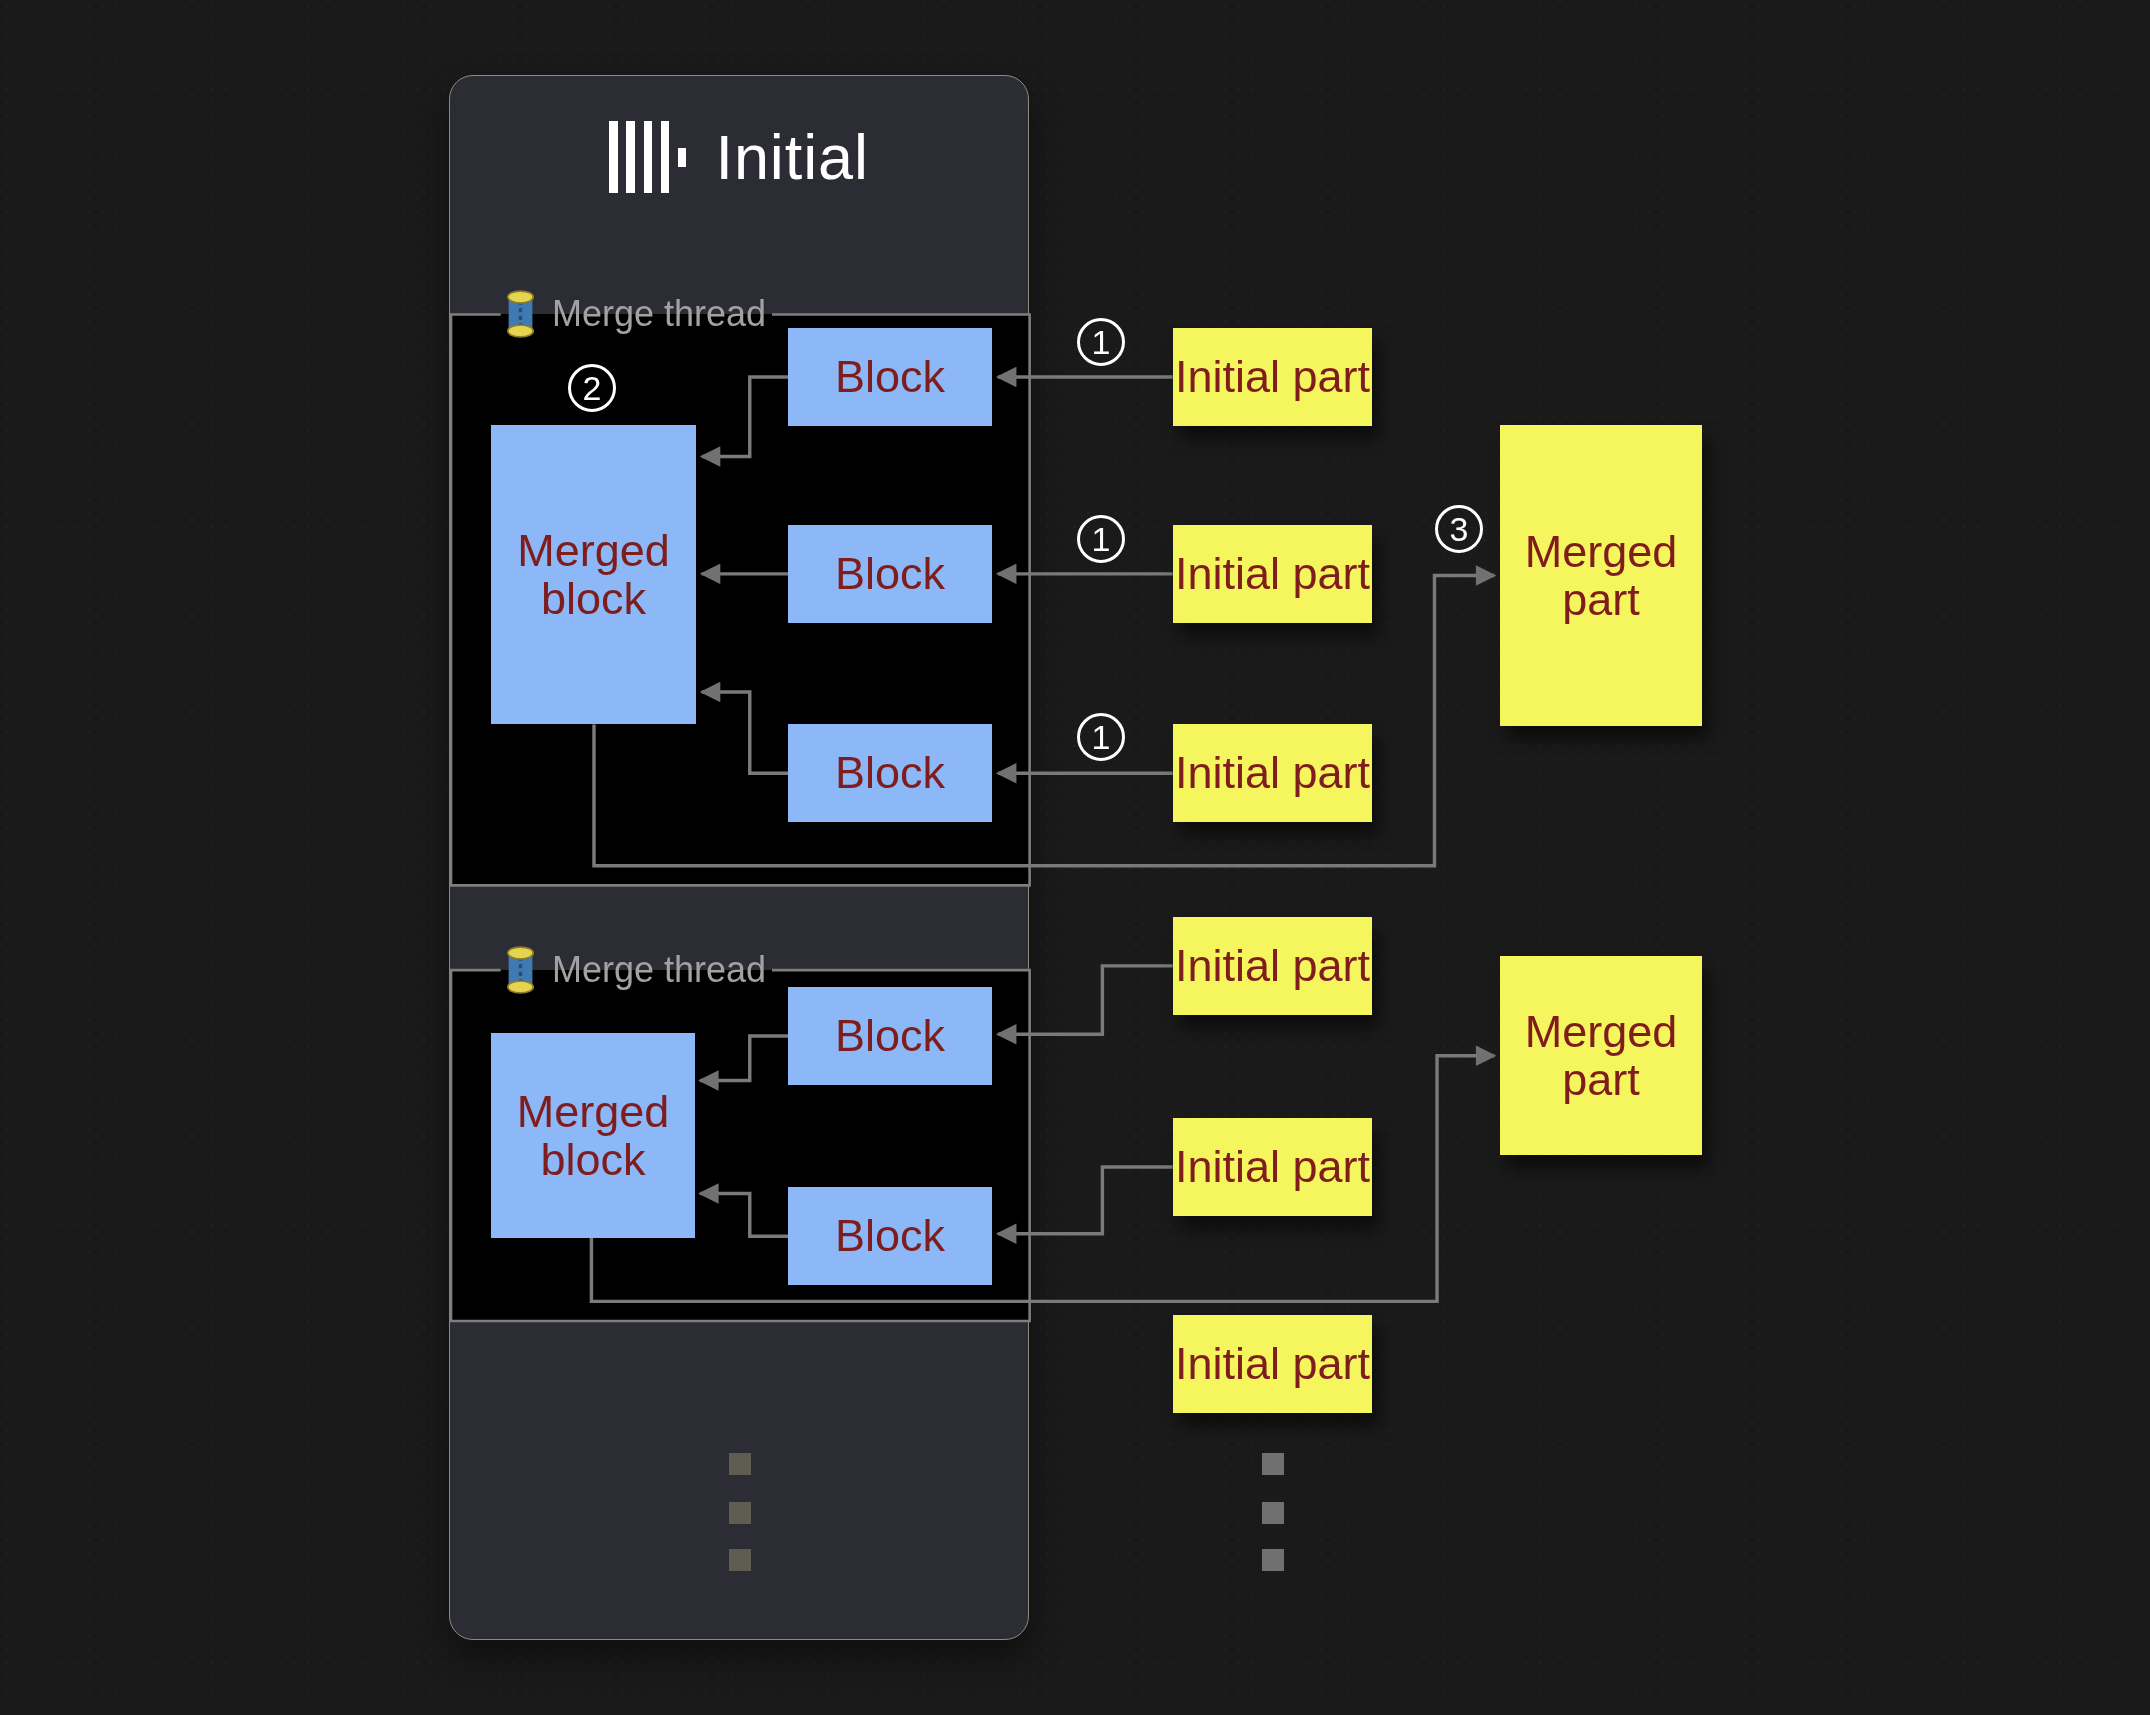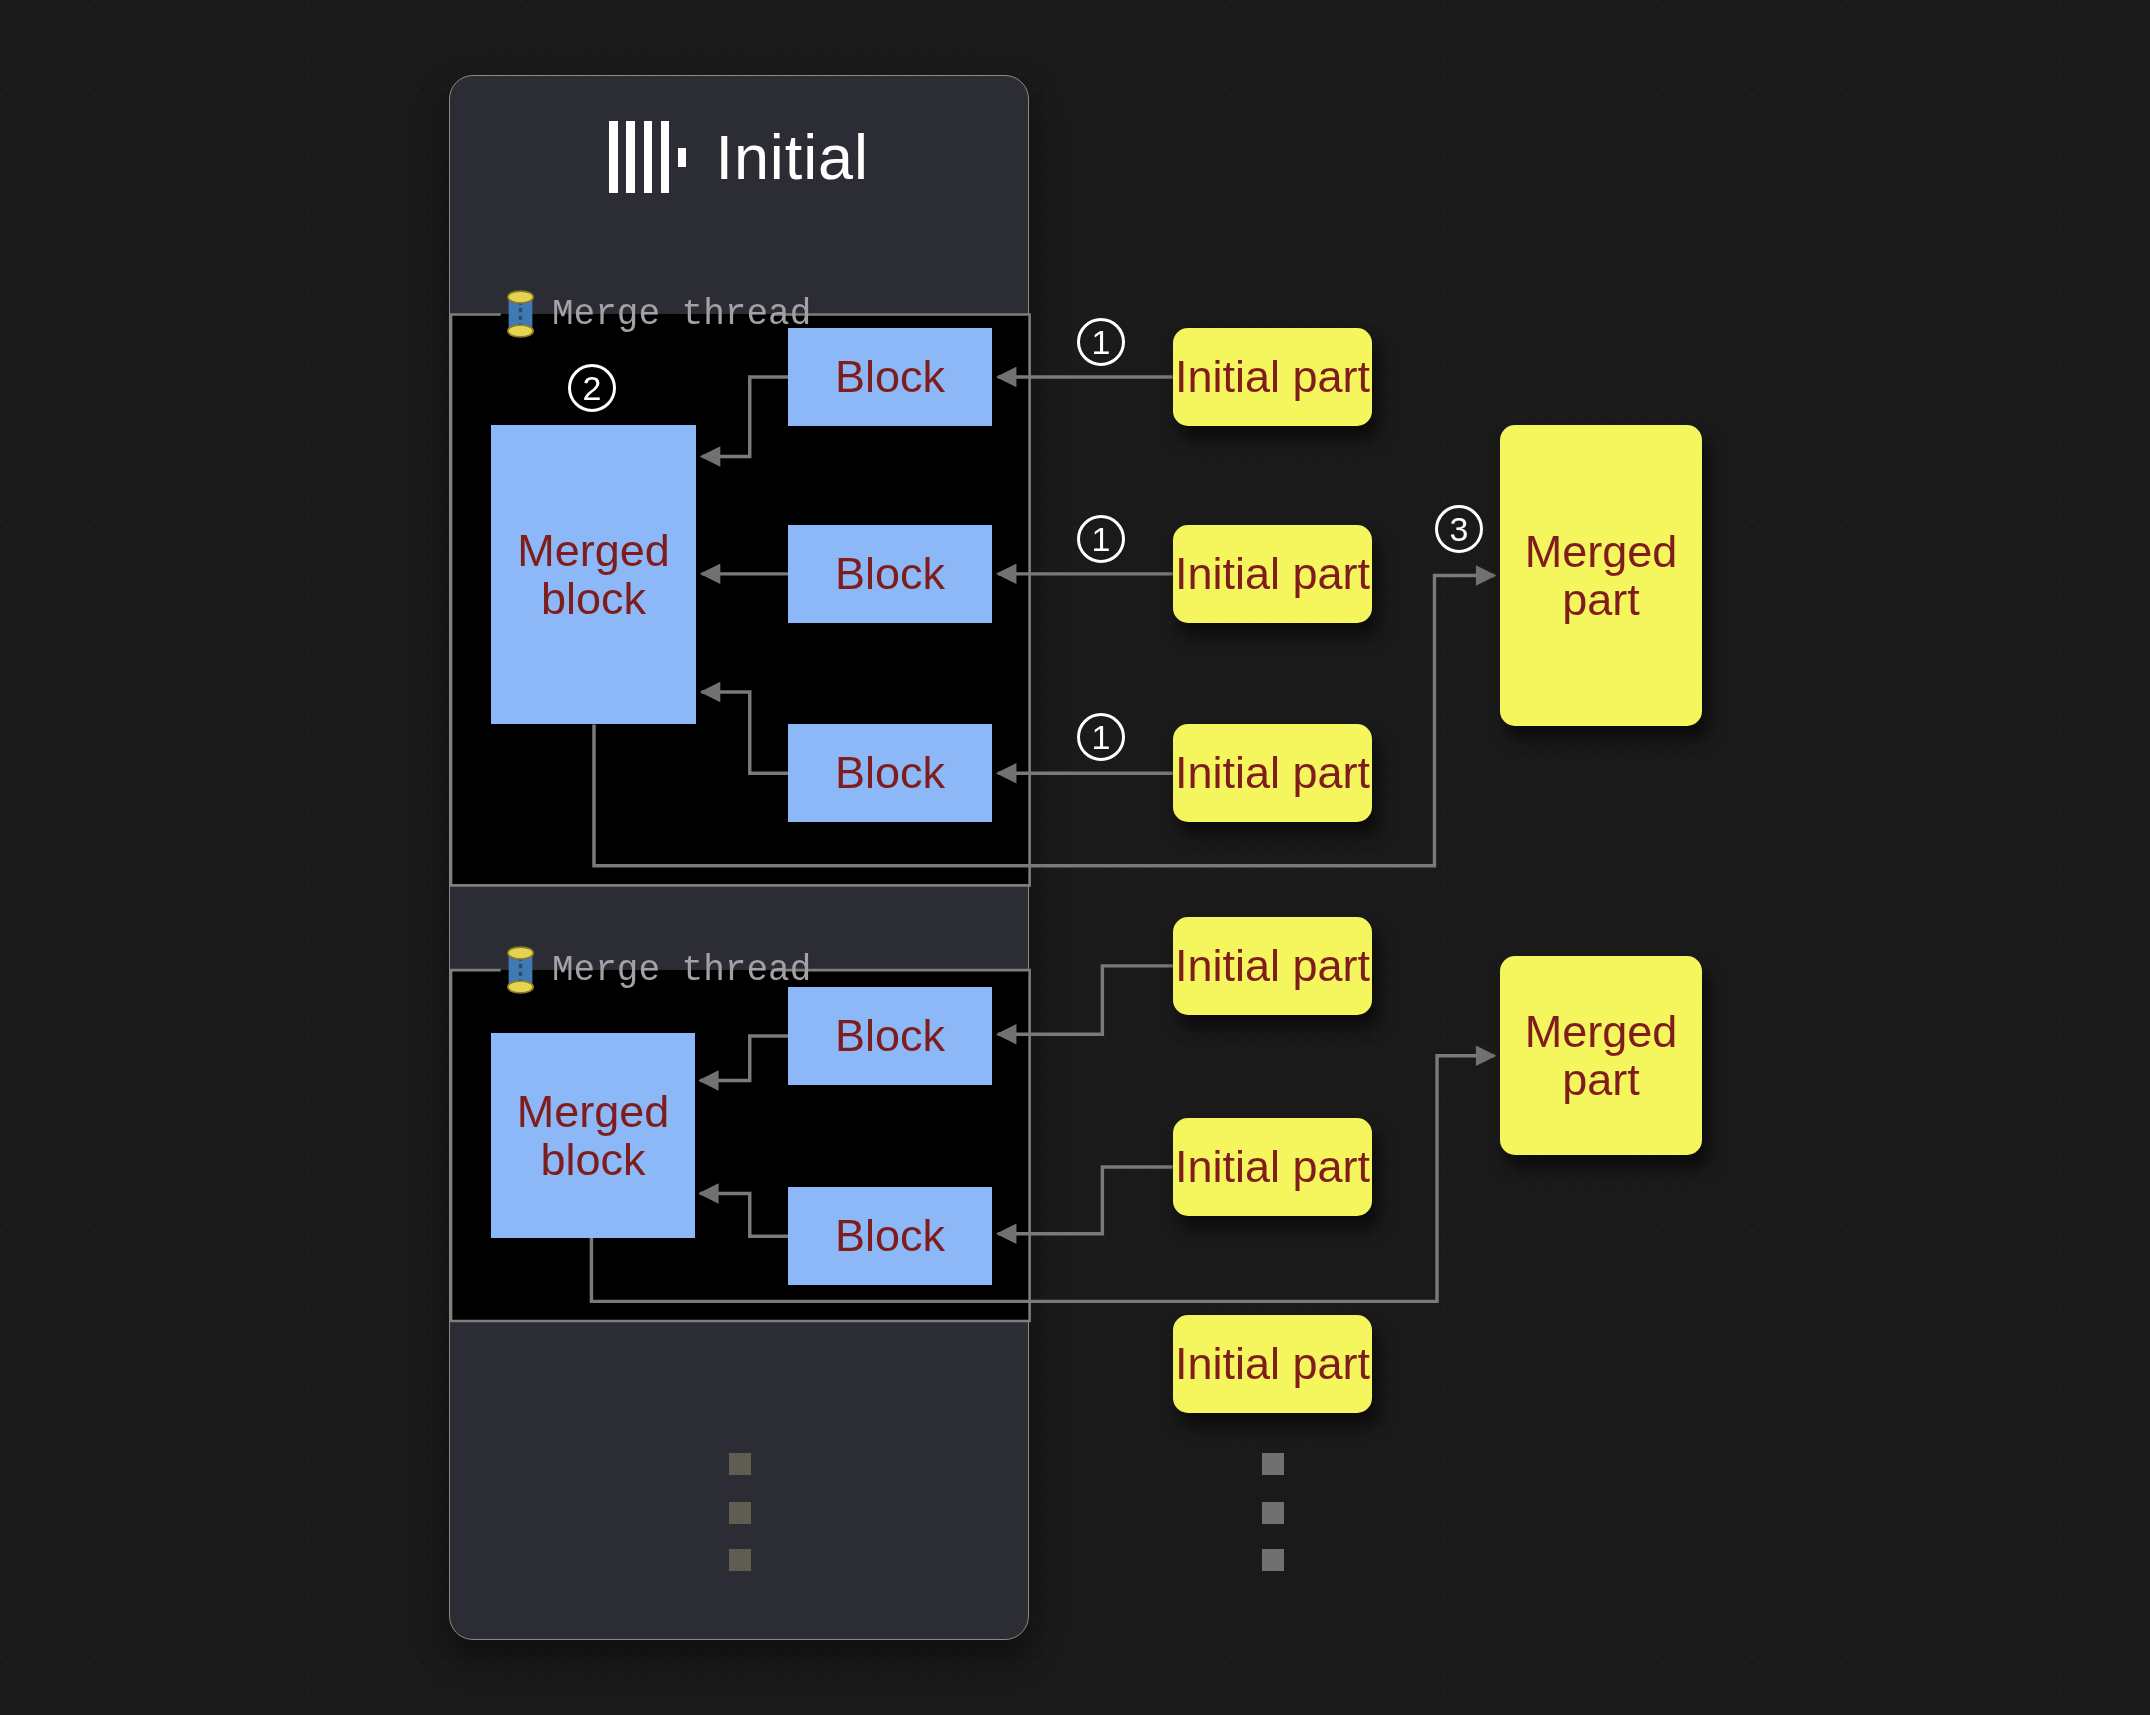--- a/index.html
+++ b/index.html
@@ -26,26 +26,26 @@
   .server-title{color:#ffffff;font-size:63px;letter-spacing:0.9px;}
   .fieldset-bg{position:absolute;left:451px;width:579px;background:#000000;}
   .fs1{top:314px;height:571px;}
   .fs2{top:970px;height:351px;}
   .svg-layer{position:absolute;left:0;top:0;width:2150px;height:1716px;pointer-events:none;}
   .box{
     position:absolute;display:flex;align-items:center;justify-content:center;
     text-align:center;color:#7f1d1d;font-size:45px;line-height:1.06;
   }
   .blue{background:#8cb8f8;}
-  .yellow{background:#f5f55e;box-shadow:6.8px 13.7px 15.4px rgba(0,0,0,.55);border-radius:15px;}
+  .yellow{background:#f5f55e;box-shadow:6.8px 13.7px 15.4px rgba(0,0,0,.55);}
   .badge{
     position:absolute;width:48px;height:48px;border:3.4px solid #ffffff;border-radius:50%;
     color:#ffffff;font-size:34px;display:flex;align-items:center;justify-content:center;
   }
-  .mt-label{position:absolute;display:flex;align-items:center;gap:12px;height:50px;font-family:Liberation Mono, monospace;}
+  .mt-label{position:absolute;display:flex;align-items:center;gap:12px;height:50px;}
   .mt-label span{color:#a2a2a2;font-size:36px;white-space:nowrap;}
   .dot{position:absolute;width:22px;height:22px;}
   .dot-panel{background:#5f5c52;}
   .dot-outer{background:#707070;}
 </style>
 </head>
 <body>
 
 <div class="stage">
 

